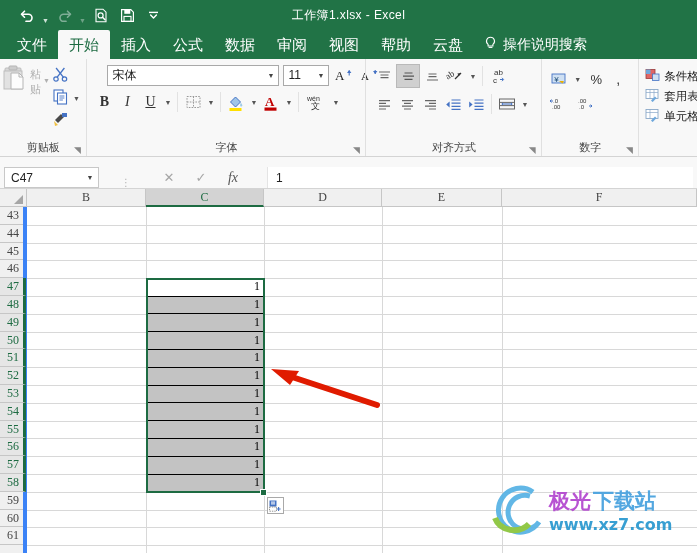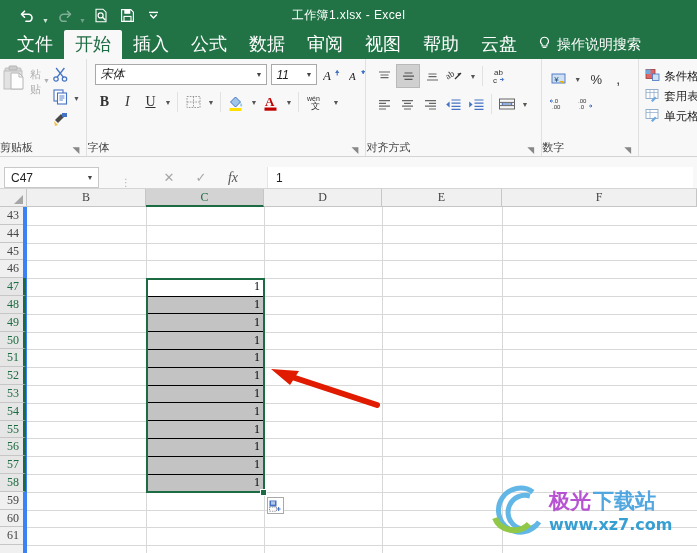--- a/index.html
+++ b/index.html
@@ -28,54 +28,54 @@
   }
   .qat-caret.dim{color:#6ea287;}
   .title-text{
     position:absolute;left:0;right:0;text-align:center;
     color:#ffffff;font-size:12px;letter-spacing:.4px;pointer-events:none;
   }
 
   
   .tabbar{height:29px;background:#217346;display:flex;align-items:flex-end;padding-left:6px;}
   .tab{
-    height:29px;line-height:29px;padding:0 11px;color:#ffffff;font-size:18px;cursor:pointer;
+    height:29px;line-height:29px;padding:0 11px;color:#ffffff;font-size:15px;cursor:pointer;
   }
   .tab.active{background:#f8f8f8;color:#1d6b42;border-radius:2px 2px 0 0;}
   .tellme{display:flex;align-items:center;gap:6px;color:#fff;font-size:14px;margin-left:10px;cursor:pointer;height:29px;}
   .bulb{display:inline-block;}
 
   
   .ribbon{
     height:97px;background:#f8f8f8;border-bottom:1px solid #d4d4d4;
     display:flex;position:relative;
   }
   .rgroup{position:relative;height:97px;display:flex;flex-direction:column;justify-content:flex-start;}
   .rgroup + .rgroup{border-left:1px solid #e0e0e0;}
   .rg-body{flex:1;display:flex;align-items:flex-start;padding-top:5px;}
   .rg-label{
-    height:16px;line-height:14px;font-size:11px;color:#444;
+    height:16px;line-height:14px;text-align:center;font-size:11px;color:#444;
     position:relative;
   }
   .dialog-launcher{
     position:absolute;right:4px;bottom:1px;width:10px;height:10px;color:#888;font-size:9px;
     cursor:pointer;line-height:10px;
   }
 
   
   .g-clip{width:90px;}
   .clip-left{width:50px;display:flex;flex-direction:row;align-items:center;cursor:pointer;}
   .clip-label{font-size:11px;color:#b0b0b0;margin-top:1px;}
   .clip-caret{font-size:7px;color:#b0b0b0;line-height:8px;}
   .clip-right{display:flex;flex-direction:column;gap:1px;padding-top:2px;}
   .mini-btn{height:21px;display:flex;align-items:center;gap:2px;padding:0 2px;cursor:pointer;}
 
   
   .g-font{width:278px;}
-  .fontrow1{display:flex;align-items:flex-start;gap:4px;padding-left:8px;font-style:italic;}
+  .fontrow1{display:flex;align-items:center;gap:4px;padding-left:20px;}
   .fontrow2{display:flex;align-items:center;gap:1px;padding-left:6px;margin-top:5px;}
   .combo{
     height:21px;border:1px solid #a9a9a9;background:#fff;display:flex;align-items:center;
     font-size:12px;color:#222;padding-left:4px;box-sizing:border-box;cursor:pointer;
   }
   .combo .cv{flex:1;overflow:hidden;white-space:nowrap;}
   .combo .ca{width:15px;text-align:center;font-size:7px;color:#444;}
   .iconbtn{
     width:22px;height:22px;display:flex;align-items:center;justify-content:center;
     font-size:13px;color:#333;cursor:pointer;

